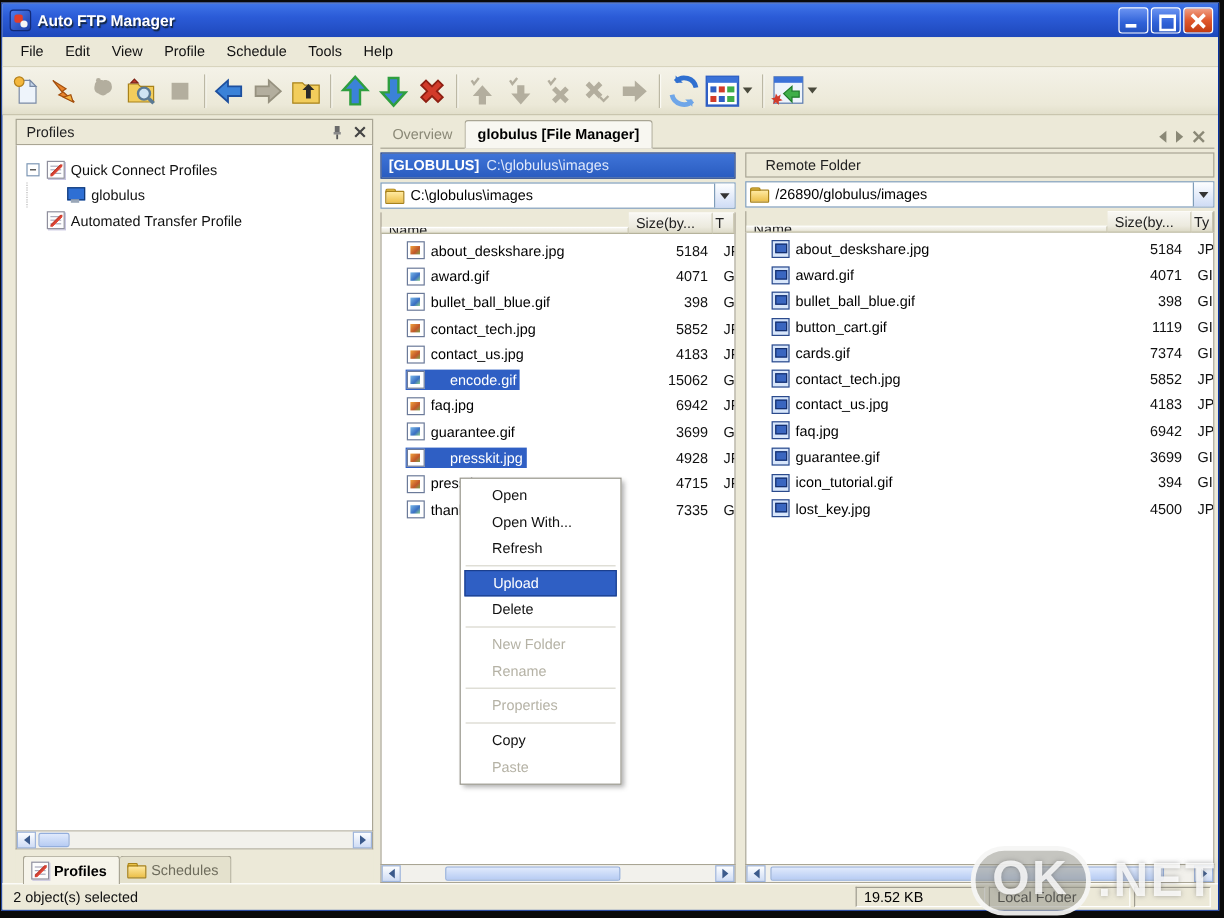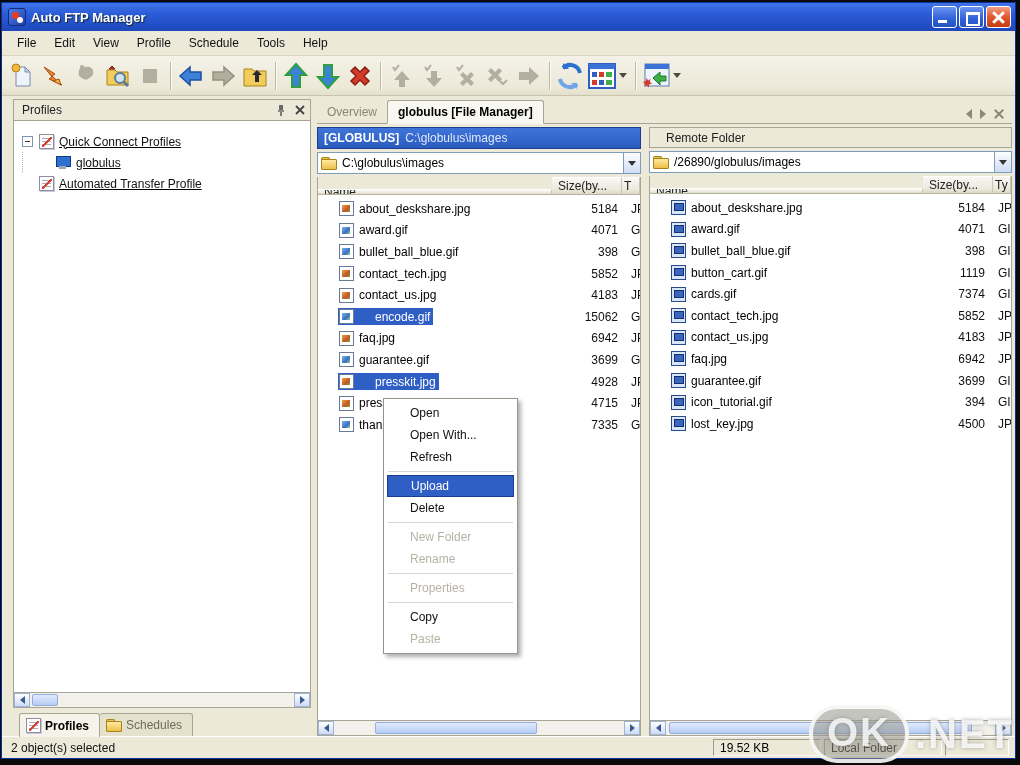--- a/index.html
+++ b/index.html
@@ -32,21 +32,21 @@
   .tsep { width:1px; height:28px; background:#bcb8a4; margin:0 4px; box-shadow:1px 0 0 #fbfaf4; }
   .caret { width:0; height:0; border-left:4px solid transparent; border-right:4px solid transparent; border-top:5px solid #4a4a3d; margin:0 4px 0 1px; }
 
   
   .content { flex:1; display:flex; padding:3px 3px 0 3px; min-height:0; }
 
   
   .left-panel { width:306px; display:flex; flex-direction:column; margin-right:6px; min-height:0;padding-left:8px; }
   .p-header { height:22px; background:#ece9d8; border:1px solid #a9a594; display:flex; align-items:center; padding:0 4px 0 8px; font-size:12px; }
   .p-header .ph-title { flex:1; color:#222; }
-  .tree { flex:1; background:#fff; border:1px solid #a9a594; border-top:none; padding:10px 4px 0 8px; font-size:12px; overflow:hidden;text-decoration:underline; }
+  .tree { flex:1; background:#fff; border:1px solid #a9a594; border-top:none; padding:10px 4px 0 8px; font-size:12px; overflow:hidden; }
   .trow { display:flex; align-items:center; height:21px; }
   .expander { width:11px; height:11px; border:1px solid #7d97b5; background:#fff; position:relative; margin-right:6px; }
   .expander::after { content:""; position:absolute; left:2px; top:4px; width:5px; height:1px; background:#333; }
   .t-indent1 { width:17px; }
   .t-indent2 { width:34px; border-left:1px dotted #b5b5b5; height:21px; }
   .tlabel { margin-left:5px; color:#111; white-space:nowrap; }
   .icon-profile { width:15px; height:15px; background:#fdfdfd; border:1px solid #8f8f9d; position:relative; box-shadow:1px 1px 0 #c9c6e0; }
   .icon-profile::before { content:""; position:absolute; left:2px; top:3px; width:9px; height:1px; background:#aab; box-shadow:0 3px 0 #aab, 0 6px 0 #aab; }
   .icon-profile::after { content:""; position:absolute; left:2px; top:2px; width:10px; height:10px; background:linear-gradient(135deg,transparent 40%,#c0392b 42%,#e74c3c 58%,transparent 60%); }
   .icon-monitor { width:15px; height:13px; position:relative; }
@@ -74,21 +74,21 @@
   .mtab.active { background:#f8f7f1; border:1px solid #a9a594; border-bottom:1px solid #f8f7f1; font-weight:bold; position:relative; top:1px; }
   .tab-nav { margin-left:auto; display:flex; align-items:center; gap:8px; padding:0 8px 4px 0; }
   .nav-tri-l { width:0;height:0;border-top:5px solid transparent;border-bottom:5px solid transparent;border-right:6px solid #8a8876; }
   .nav-tri-r { width:0;height:0;border-top:5px solid transparent;border-bottom:5px solid transparent;border-left:6px solid #8a8876; }
   .nav-x { position:relative; width:10px; height:10px; }
   .nav-x::before,.nav-x::after { content:""; position:absolute; left:-1px; top:4px; width:12px; height:2px; background:#8a8876; }
   .nav-x::before { transform:rotate(45deg); } .nav-x::after { transform:rotate(-45deg); }
 
   .panes { flex:1; display:flex; min-height:0; padding-top:3px; }
   .pane { display:flex; flex-direction:column; min-height:0; }
-  .pane.local { width:324px; margin-right:8px; }
+  .pane.local { width:296px; margin-right:8px; }
   .pane.remote { flex:1; }
   .path-bar { height:22px; background:linear-gradient(180deg,#3f74d8 0%,#2a5cc0 100%); border:1px solid #1b3f8e; color:#fff; display:flex; align-items:center; padding:0 6px; font-size:12px; white-space:nowrap; overflow:hidden; flex:0 0 auto; }
   .path-bar .bold { font-weight:bold; margin-right:6px; }
   .path-bar .rest { color:#dfe8fb; }
   .remote-head { height:21px; background:#ece9d8; border:1px solid #a9a594; display:flex; align-items:center; padding:0 16px; font-size:12px; color:#222; flex:0 0 auto; }
   .combo { height:22px; margin:3px 0; border:1px solid #7f9db9; background:#fff; display:flex; align-items:center; padding-left:3px; font-size:12px; flex:0 0 auto; }
   .combo .ctext { flex:1; margin-left:5px; white-space:nowrap; overflow:hidden; }
   .combo-btn { width:17px; height:100%; background:linear-gradient(180deg,#fdfeff,#cfdcf5); border-left:1px solid #7f9db9; display:flex; align-items:center; justify-content:center; }
   .combo-btn i { width:0;height:0;border-left:4px solid transparent;border-right:4px solid transparent;border-top:5px solid #333; }
   .listhead { height:18px; display:flex; font-size:12px; color:#222; flex:0 0 auto; border-left:1px solid #a9a594; border-right:1px solid #a9a594; }

